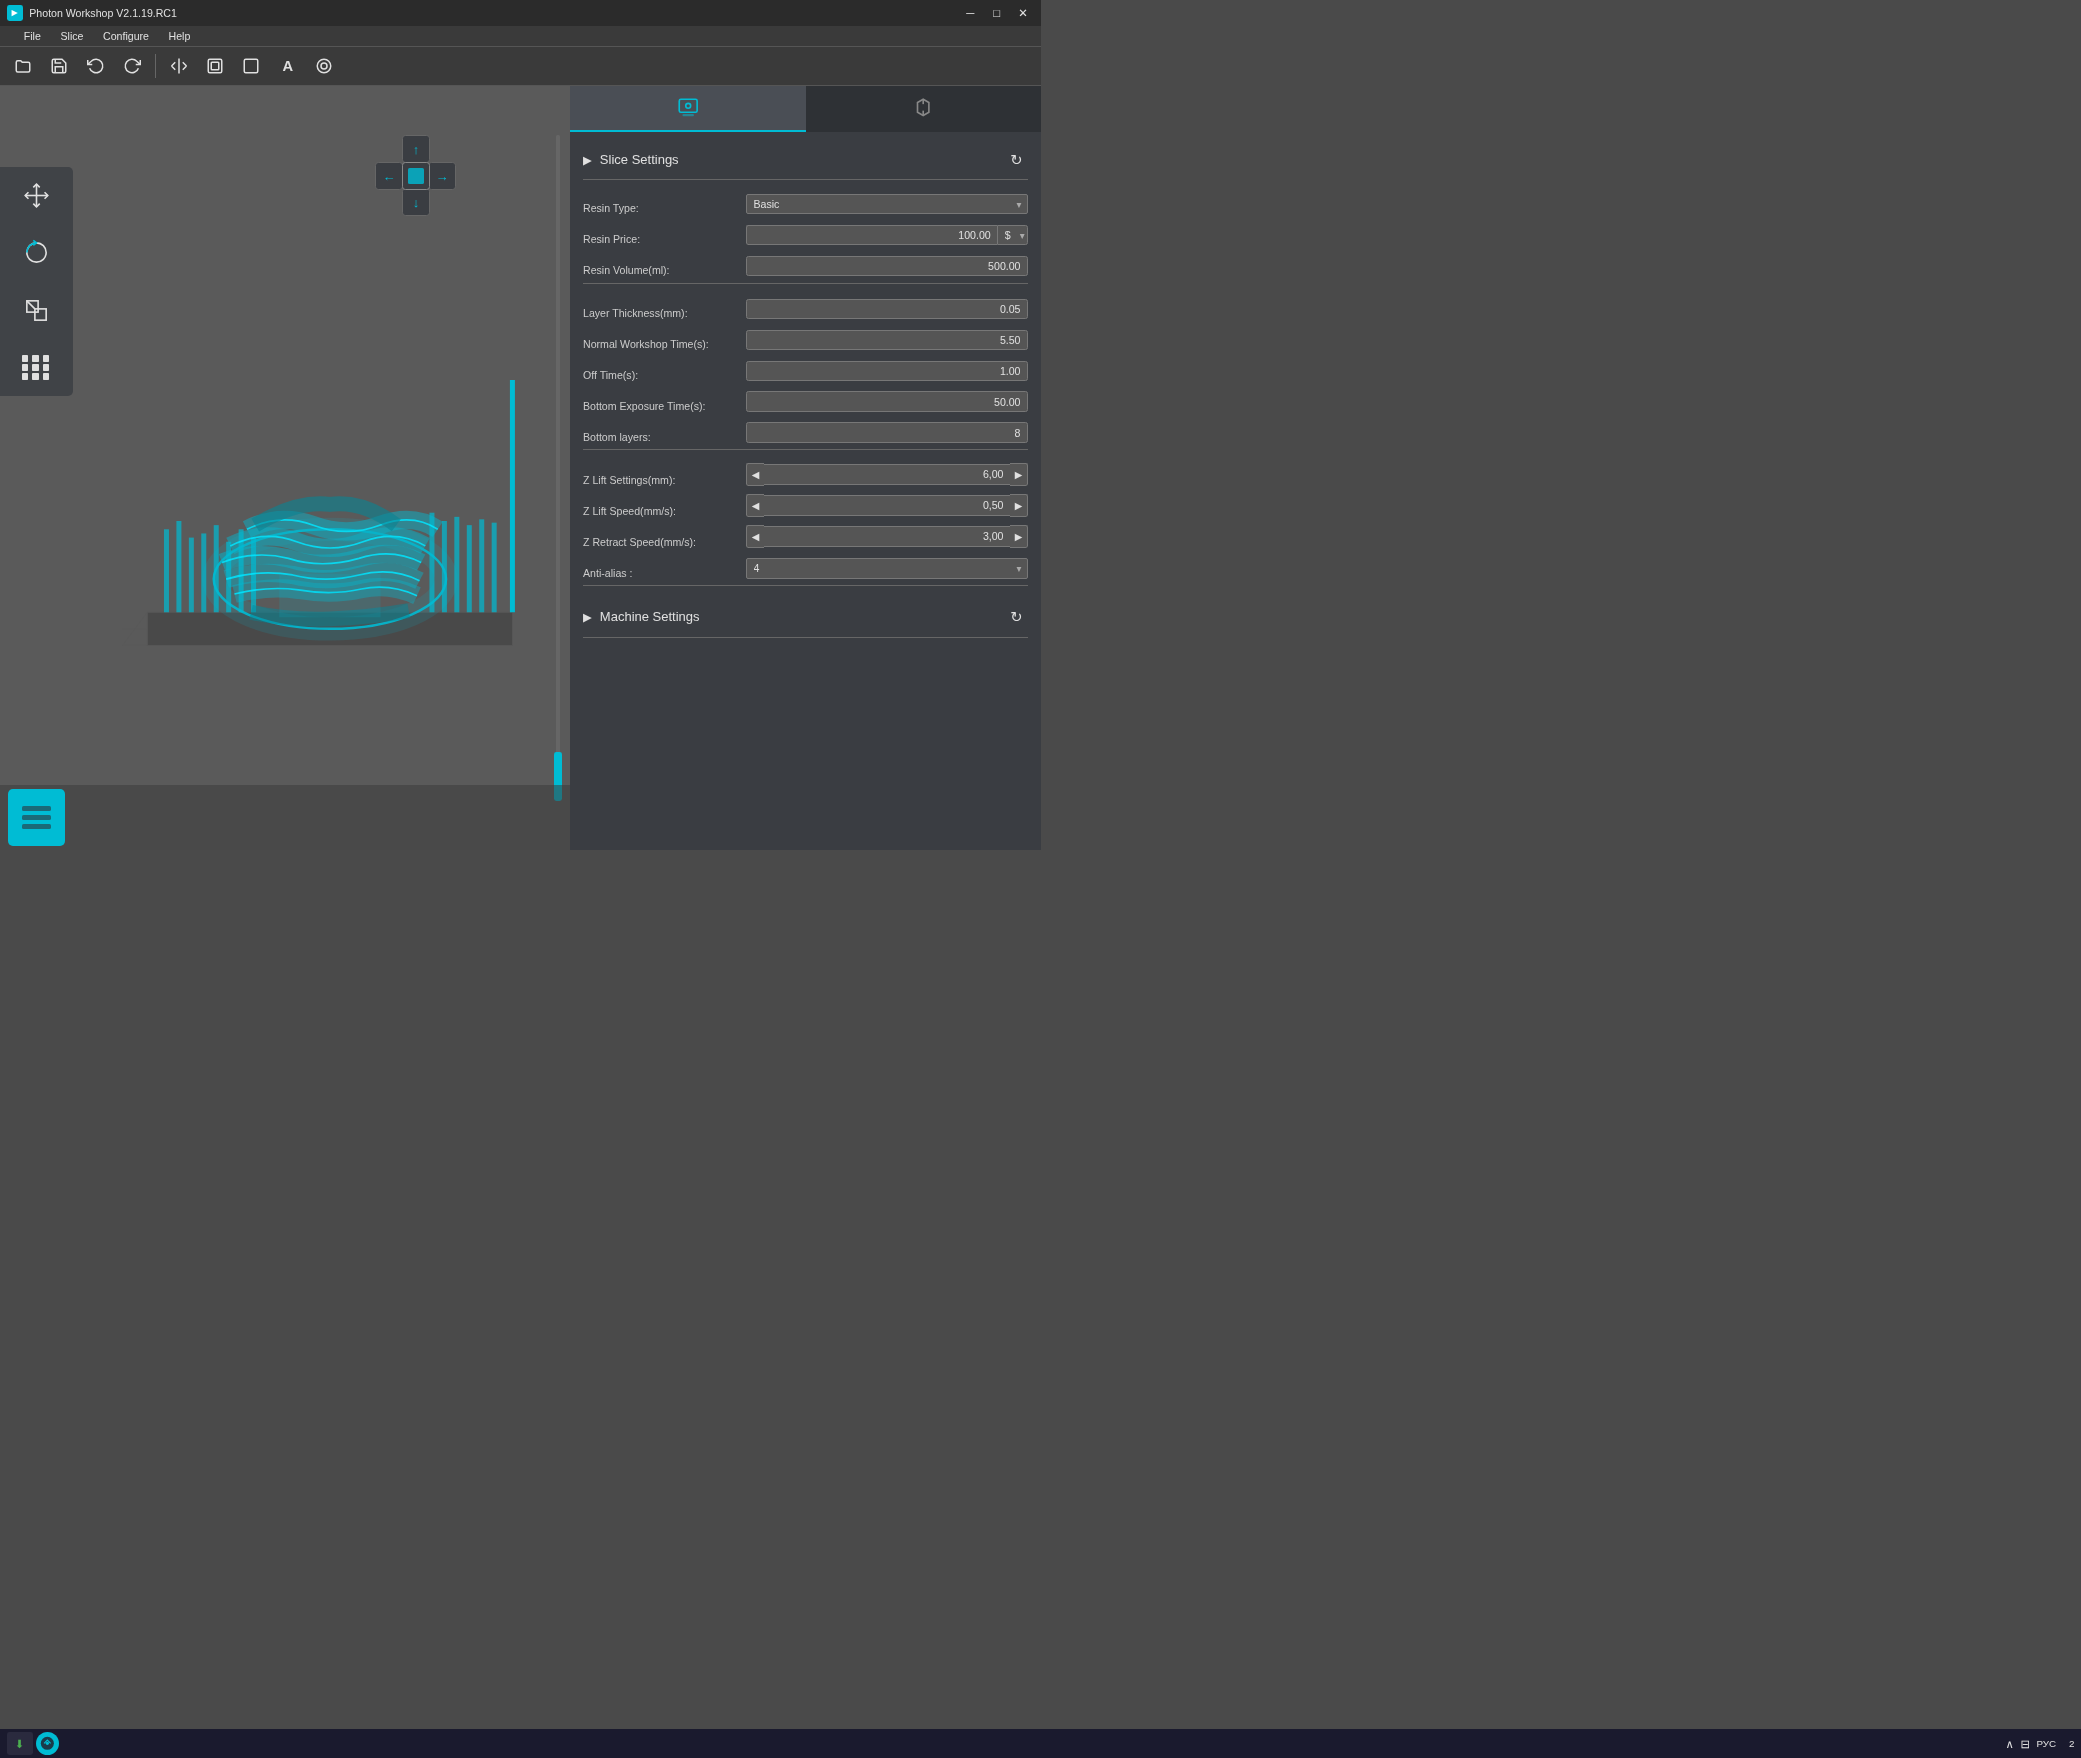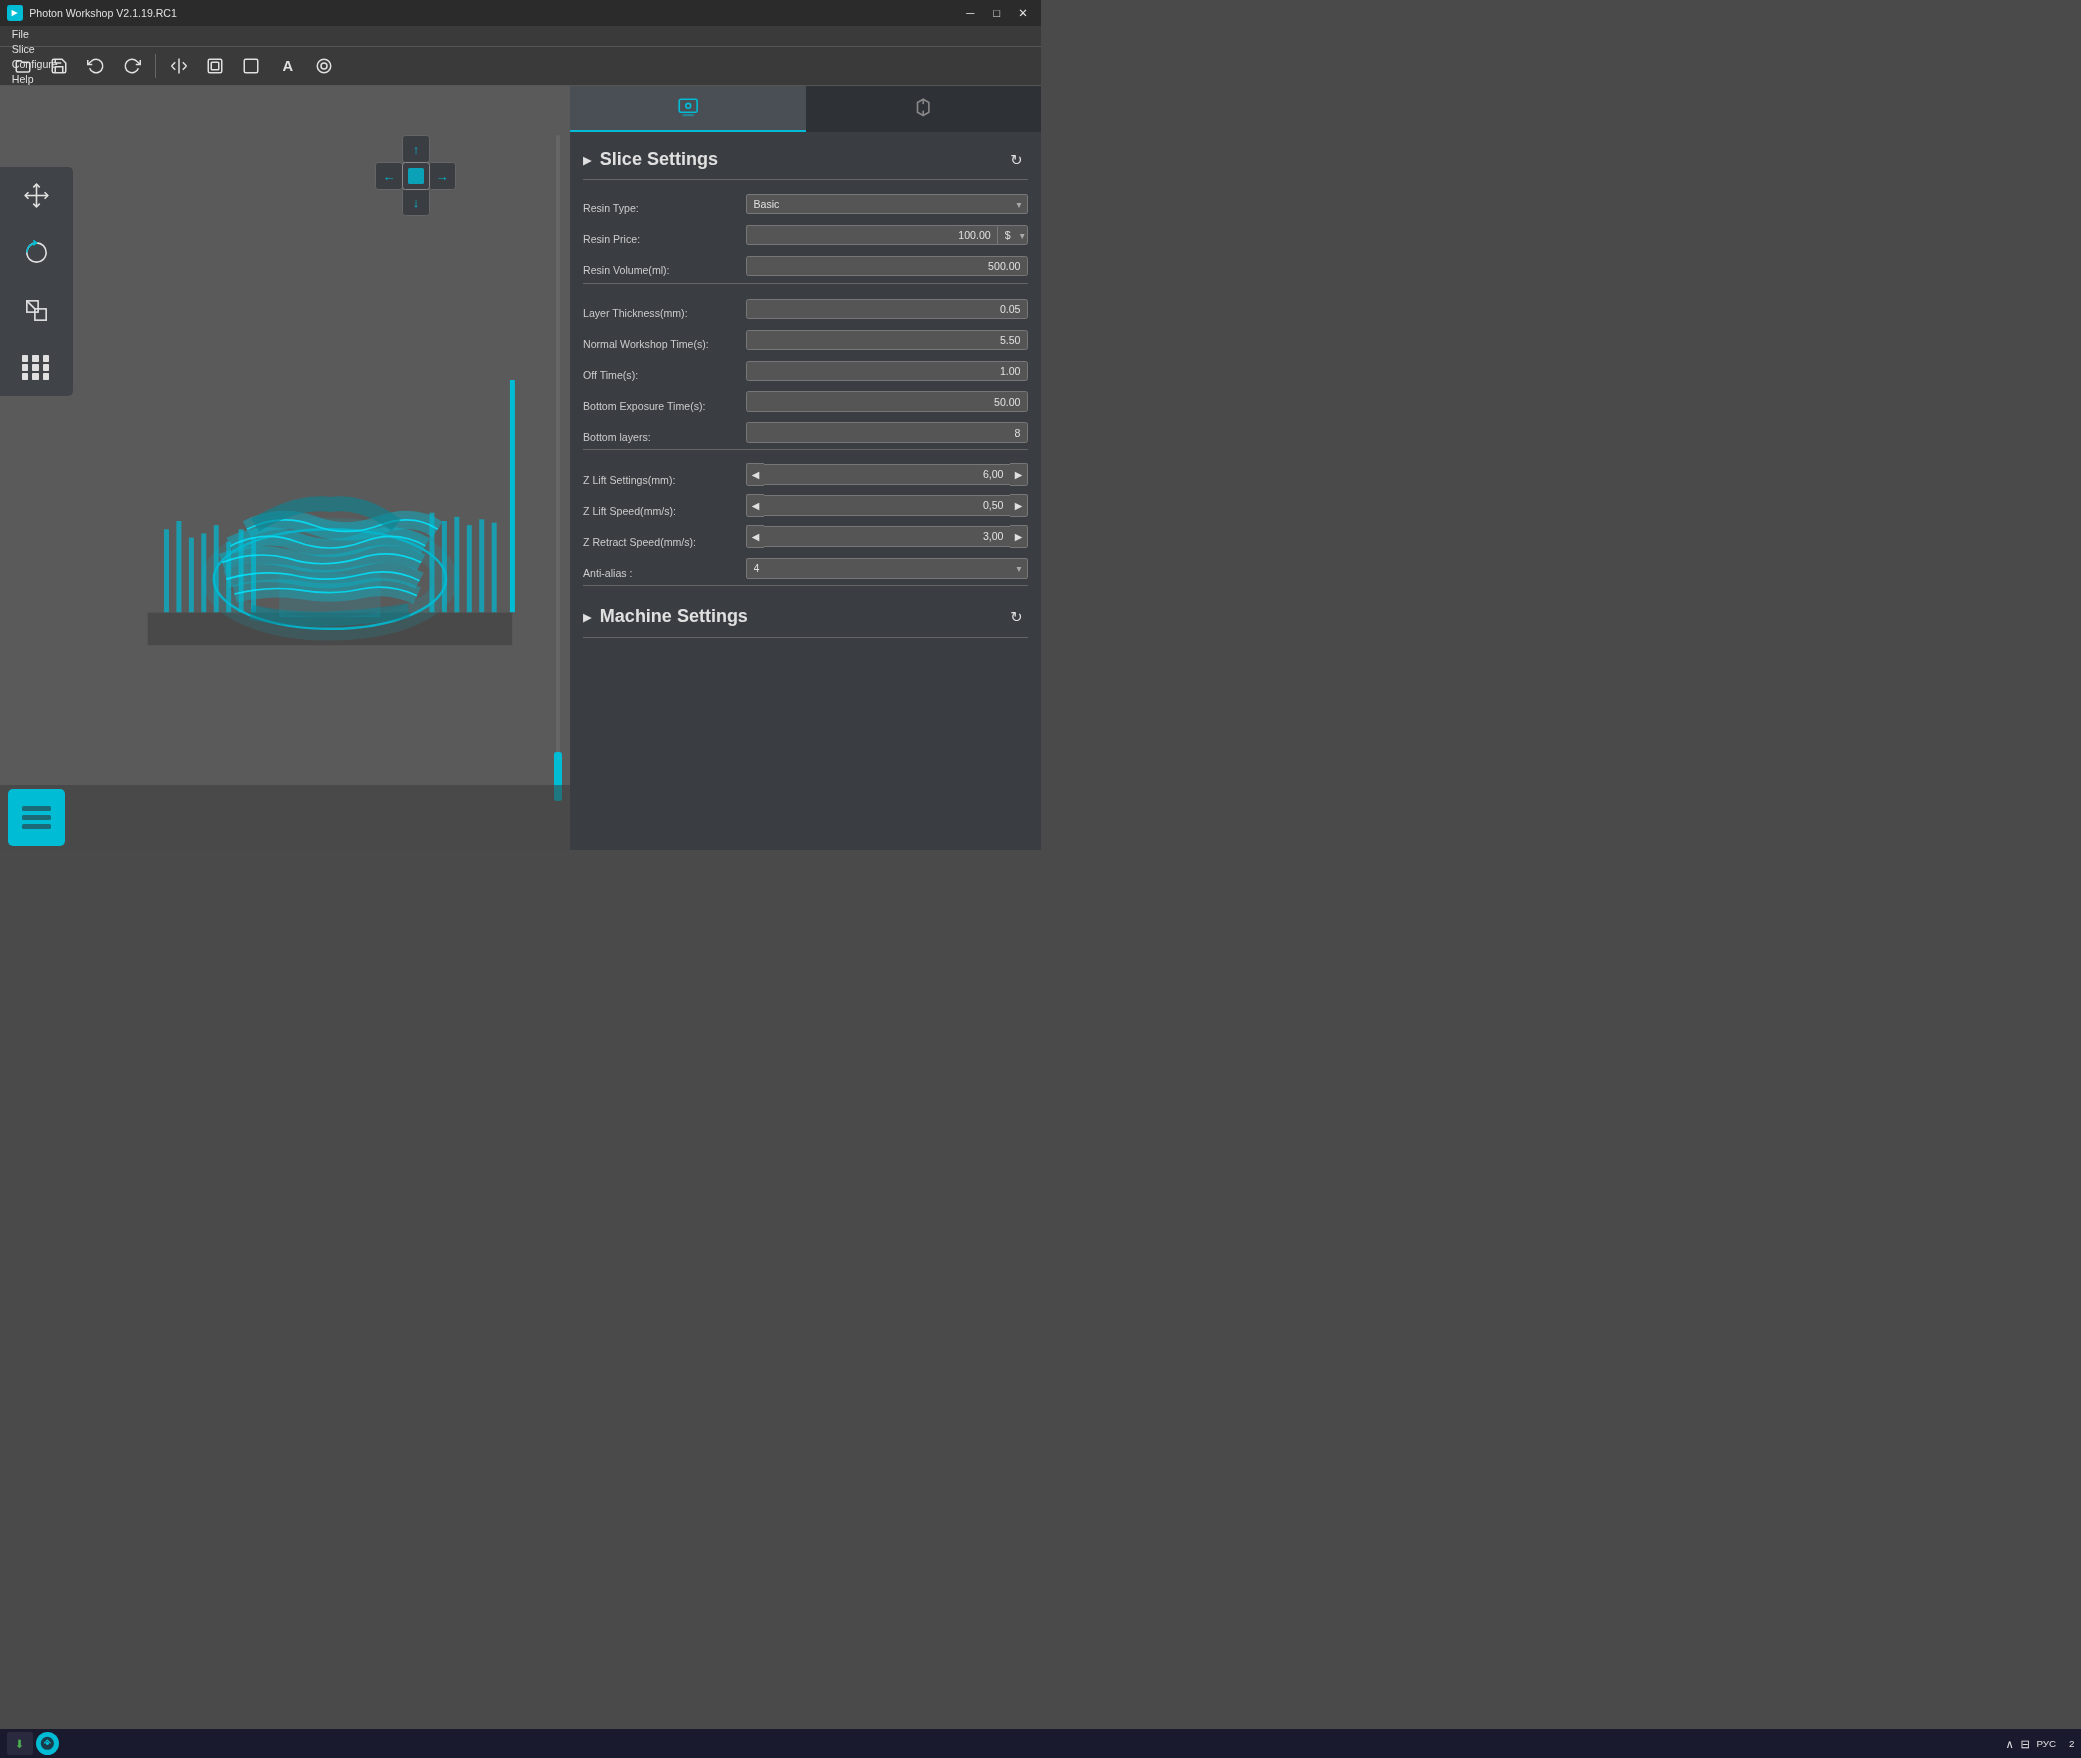--- a/index.html
+++ b/index.html
@@ -54,24 +54,23 @@
       align-items: center;
       justify-content: center;
       font-size: 11.4px;
     }
 
     
     #menubar {
       background: #3a3a3a;
       height: 21px;
       display: flex;
-      align-items: flex-start;
-      padding: 0 2px;
+      align-items: center;
+      padding: 0 14px;
       border-bottom: 0.8px solid #555;
-      flex-direction: column;
     }
     .menu-item {
       padding: 1.6px 9.8px;
       cursor: pointer;
       color: #e0e0e0;
       font-size: 10.6px;
       border-radius: 1.6px;
     }
 
     
@@ -334,22 +333,22 @@
     .section-title-group {
       display: flex;
       align-items: center;
       gap: 8.1px;
     }
     .section-arrow {
       color: #e0e0e0;
       font-size: 11.4px;
     }
     .section-title {
-      font-size: 18px;
-      font-weight: bold;
+      font-size: 13px;
+      font-weight: normal;
       color: #e0e0e0;
     }
     .section-refresh {
       width: 23px;
       height: 23px;
       cursor: pointer;
       display: flex;
       align-items: center;
       justify-content: center;
       font-size: 14.7px;

